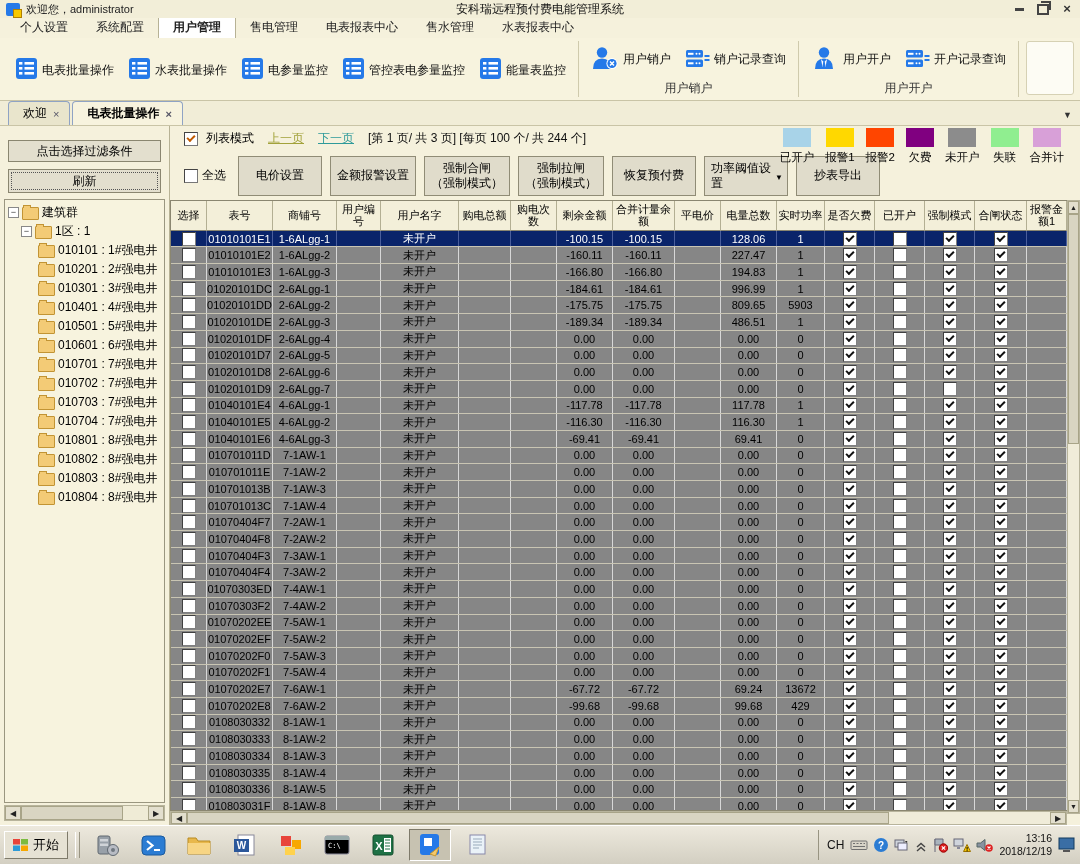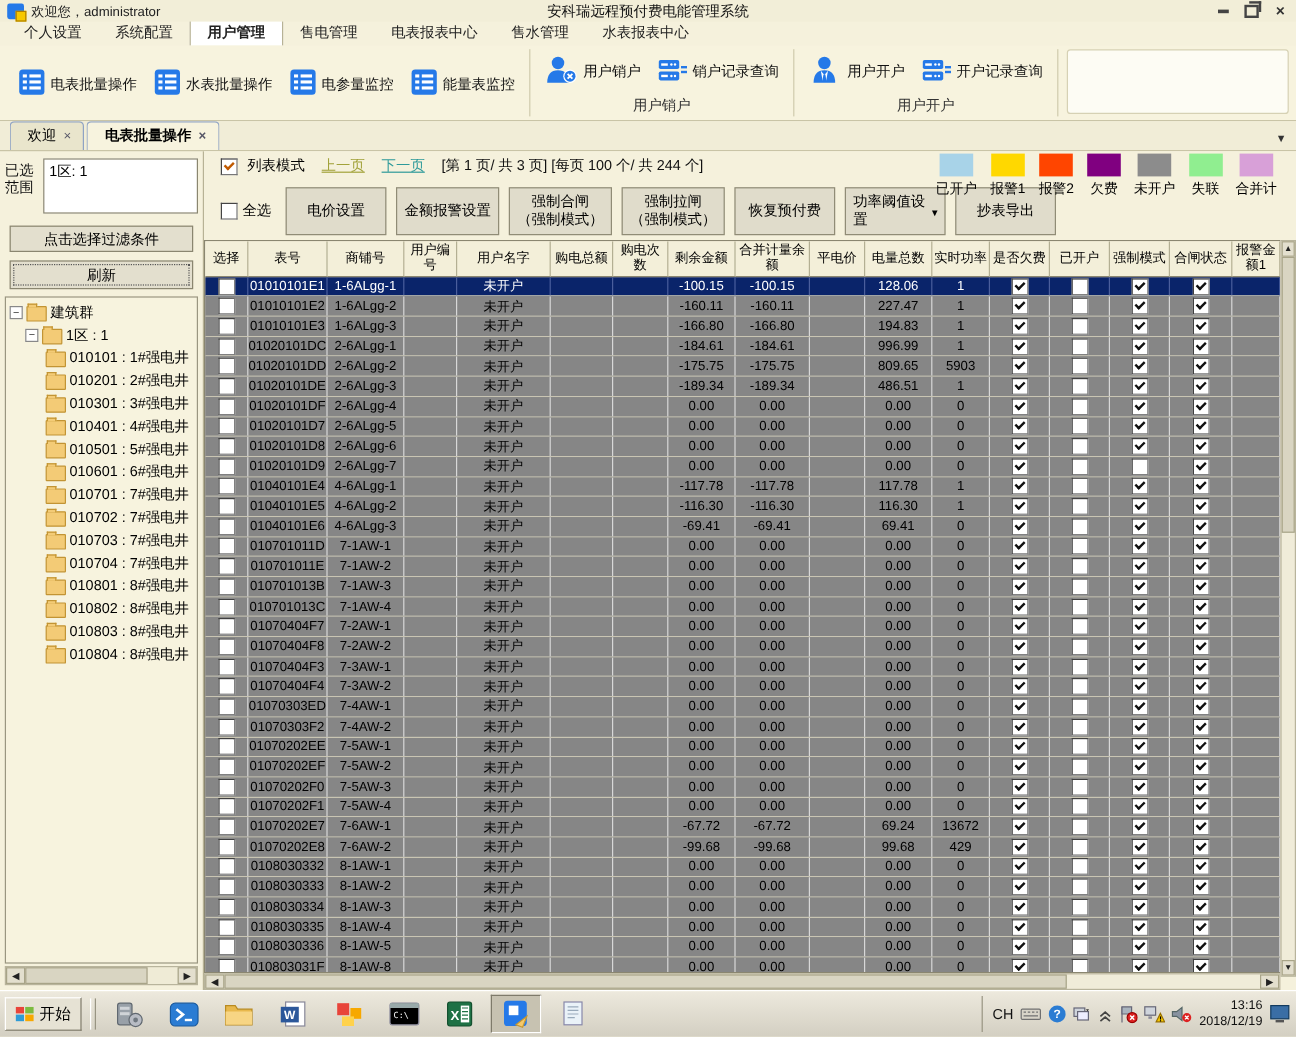--- a/index.html
+++ b/index.html
@@ -176,20 +176,32 @@
           <div class="rbtn">
             <span class="ricon"><svg width="23" height="23">
                 <rect x="1" y="1" width="21" height="21" rx="3" fill="#2579e8"></rect>
                 <rect x="4" y="5" width="3.4" height="2.6" fill="#fff"></rect>
                 <rect x="9.5" y="5" width="9.5" height="2.6" fill="#fff"></rect>
                 <rect x="4" y="10" width="3.4" height="2.6" fill="#fff"></rect>
                 <rect x="9.5" y="10" width="9.5" height="2.6" fill="#fff"></rect>
                 <rect x="4" y="15" width="3.4" height="2.6" fill="#fff"></rect>
                 <rect x="9.5" y="15" width="9.5" height="2.6" fill="#fff"></rect>
               </svg></span>
+            <span class="rlabel">管控表电参量监控</span>
+          </div>
+          <div class="rbtn">
+            <span class="ricon"><svg width="23" height="23">
+                <rect x="1" y="1" width="21" height="21" rx="3" fill="#2579e8"></rect>
+                <rect x="4" y="5" width="3.4" height="2.6" fill="#fff"></rect>
+                <rect x="9.5" y="5" width="9.5" height="2.6" fill="#fff"></rect>
+                <rect x="4" y="10" width="3.4" height="2.6" fill="#fff"></rect>
+                <rect x="9.5" y="10" width="9.5" height="2.6" fill="#fff"></rect>
+                <rect x="4" y="15" width="3.4" height="2.6" fill="#fff"></rect>
+                <rect x="9.5" y="15" width="9.5" height="2.6" fill="#fff"></rect>
+              </svg></span>
             <span class="rlabel">能量表监控</span>
           </div>
         </div>
       </div>
       <div class="rdivider"></div>
       <div class="rgroup">
         <div class="rbtns">
           <div class="rbtn">
             <span class="ricon"><svg width="28" height="26">
                 <circle cx="11" cy="7.5" r="5.2" fill="#2579e8"></circle>
@@ -260,24 +272,20 @@
       <div class="dtab active">
         <span class="tlabel">电表批量操作</span>
         <span class="tclose">×</span>
       </div>
       <span class="tab-dd">▼</span>
   </div>
 
   <div class="workspace">
 
     <div class="sidebar">
-      <div class="fieldrow">
-        <span class="flabel">已选范围</span>
-        <div class="fbox h46">1区: 1</div>
-      </div>
       <button class="sbtn">点击选择过滤条件</button>
       <button class="sbtn refresh">刷新</button>
       <div class="tree" id="tree">
           <div class="titem" style="padding-left: 0px;">
             <span class="expander">−</span>
             <span class="folder"></span>
             <span>建筑群</span>
           </div>
           <div class="titem" style="padding-left: 13px;">
             <span class="expander">−</span>

